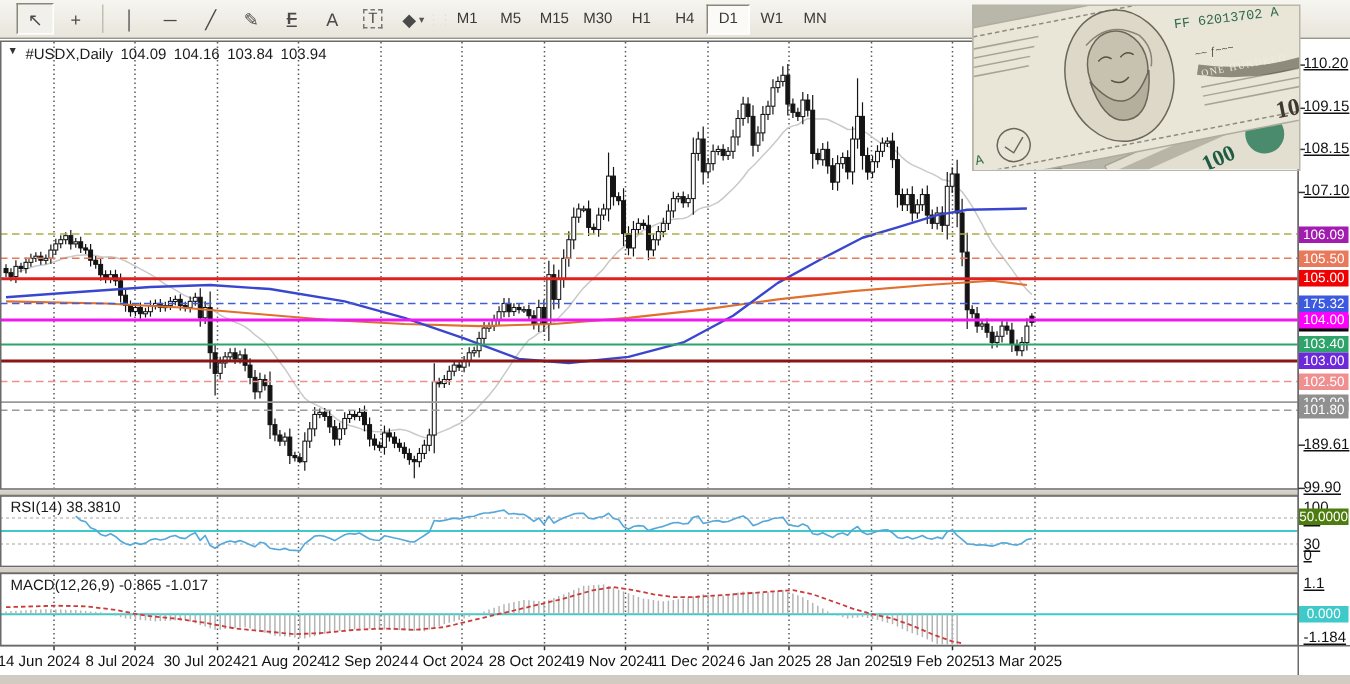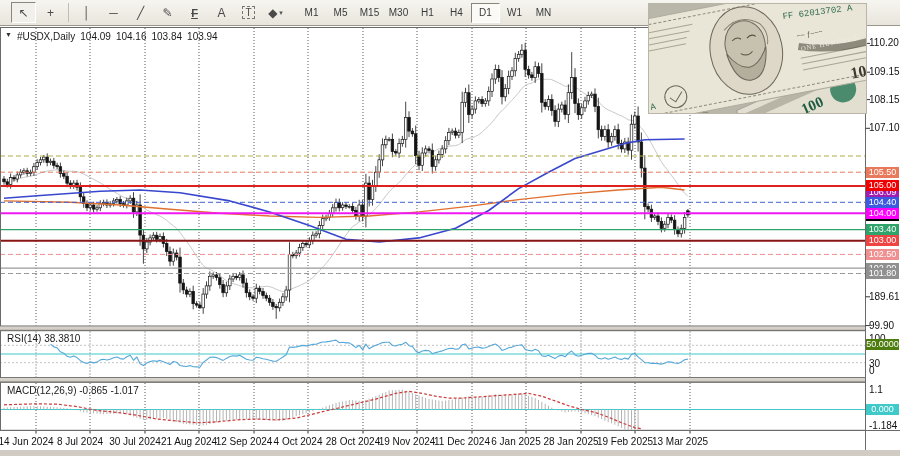--- a/index.html
+++ b/index.html
@@ -19,21 +19,21 @@
   .tbtn .caret{font-size:7px;margin-left:2px;color:#555;}
   .tfbtn{min-width:29px;height:20px;margin:0;display:flex;align-items:center;justify-content:center;
          font-size:10px;color:#3a3a3a;border:1px solid transparent;box-sizing:border-box;}
   .tfbtn.pressed{background:#fbfaf7;border-color:#8a867b #ffffff #ffffff #8a867b;}
   .tsep{width:1px;height:19px;background:#c2beb2;margin:0 4px;}
   
   .ov{position:absolute;z-index:10;pointer-events:none;white-space:nowrap;}
   #ohlc-line{left:5px;top:31px;font-size:10px;color:#1a1a1a;display:flex;gap:5px;align-items:flex-start;}
   #ohlc-line .dd{font-size:7px;color:#333;}
   .panel-label{font-size:10px;color:#1a1a1a;}
-  .ax{position:absolute;left:869px;font-size:10px;color:#111;z-index:10;pointer-events:none;}
+  .ax{position:absolute;left:869px;font-size:10px;color:#111;z-index:10;pointer-events:none;text-decoration:underline;}
   .plabel{position:absolute;left:866px;width:33px;height:11px;line-height:11px;text-align:center;
           font-size:9px;color:#fff;z-index:11;pointer-events:none;}
   .datelab{position:absolute;top:436px;font-size:10px;color:#111;transform:translateX(-50%);
            z-index:10;pointer-events:none;}
   #chart-svg{position:absolute;left:0;top:0;z-index:1;}
   #dollar{position:absolute;left:649px;top:4px;width:217px;height:109px;z-index:40;overflow:hidden;
           box-shadow:0 0 0 1px #b9b5a8;}
 </style>
 </head>
 <body>
@@ -784,27 +784,27 @@
 </div>
 
 <div id="axis-labels">
       <div class="ax" style="top:37px">110.20</div>
       <div class="ax" style="top:66px">109.15</div>
       <div class="ax" style="top:94px">108.15</div>
       <div class="ax" style="top:122px">107.10</div>
       <div class="ax" style="top:291px">189.61</div>
       <div class="ax" style="top:320px">99.90</div>
       <div class="plabel" style="top:210px;background:#000;">103.94</div>
-      <div class="plabel" style="top:151px;background:#a21caf;margin-top:36px;">106.09</div>
+      <div class="plabel" style="top:151px;background:#a21caf;">106.09</div>
       <div class="plabel" style="top:167px;background:#e8795b;">105.50</div>
       <div class="plabel" style="top:180px;background:#f00000;">105.00</div>
-      <div class="plabel" style="top:197px;background:#3c5ae0;">104.40</div>
+      <div class="plabel" style="top:197px;background:#3c5ae0;">175.32</div>
       <div class="plabel" style="top:208px;background:#ff00ff;">104.00</div>
       <div class="plabel" style="top:224px;background:#2ea36a;">103.40</div>
-      <div class="plabel" style="top:235px;background:#ef4444;">103.00</div>
+      <div class="plabel" style="top:235px;background:#6d28d9;">103.00</div>
       <div class="plabel" style="top:249px;background:#ef8f8f;">102.50</div>
       <div class="plabel" style="top:263px;background:#909090;">102.00</div>
       <div class="plabel" style="top:268px;background:#909090;">101.80</div>
       <div class="ax" style="top:333px">100</div>
       <div class="ax" style="top:341px">70</div>
       <div class="ax" style="top:358px">30</div>
       <div class="ax" style="top:365px">0</div>
       <div class="plabel" style="top:339px;background:#4d7c0f;text-align:center;">50.0000</div>
       <div class="ax" style="top:384px">1.1</div>
       <div class="plabel" style="top:404px;background:#3fc9c9;">0.000</div>

